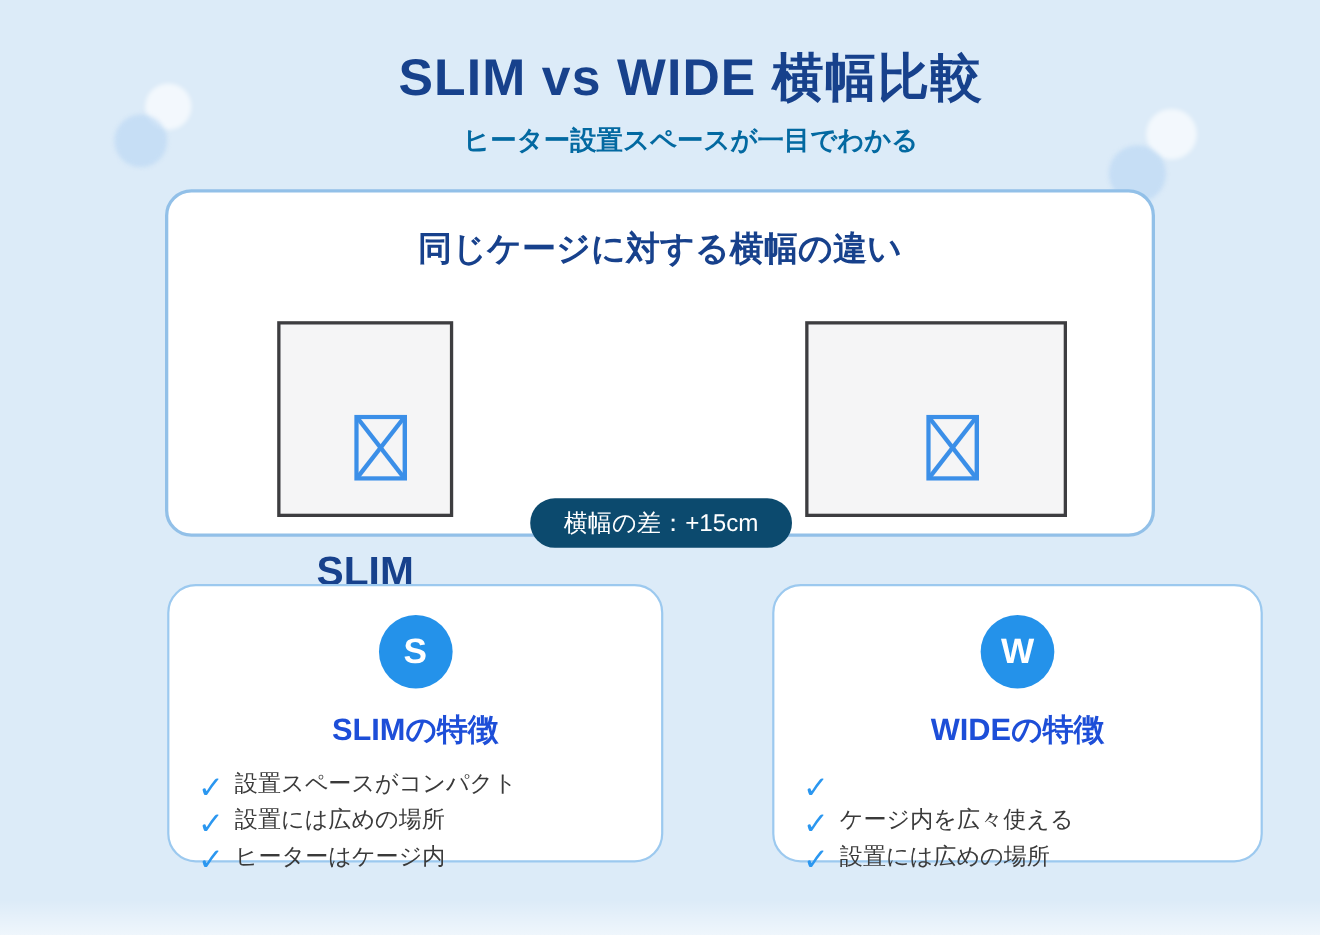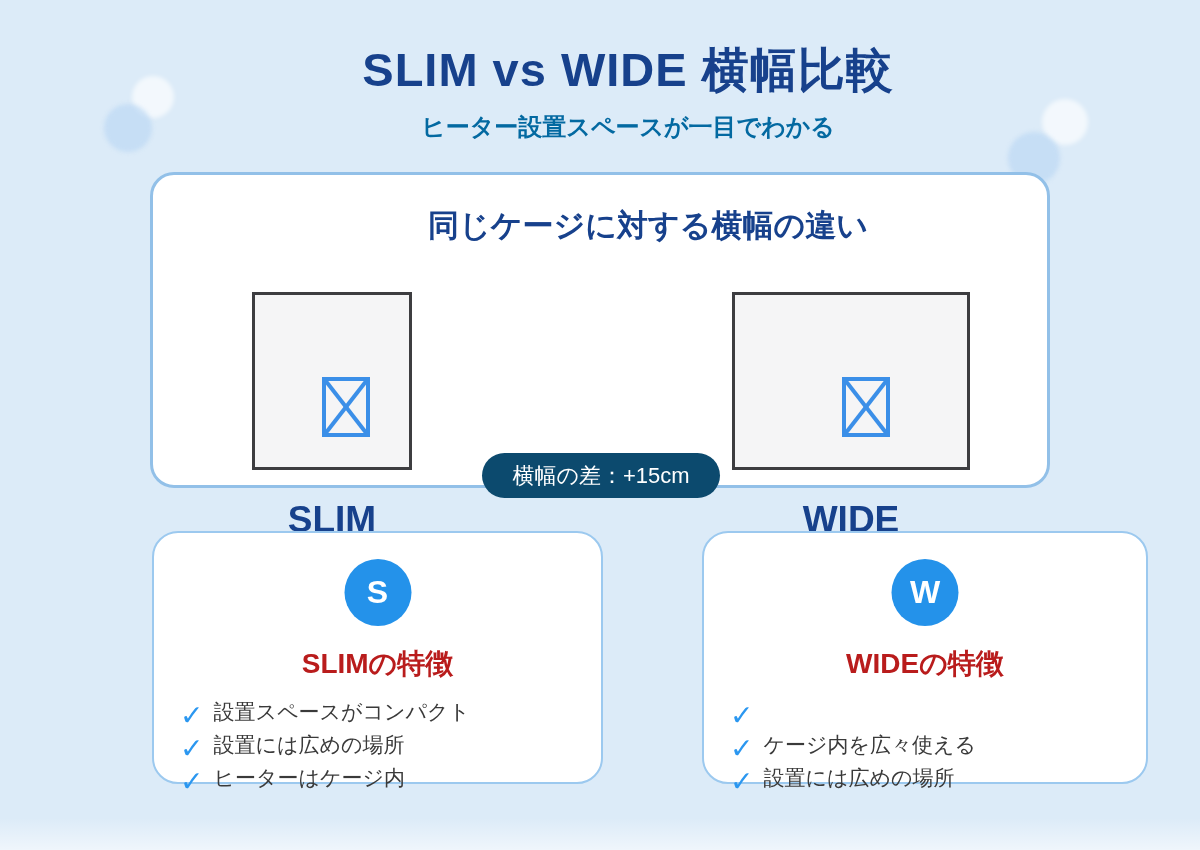--- a/index.html
+++ b/index.html
@@ -19,21 +19,21 @@
 
   
   .header{position:absolute;top:44px;left:0;width:100%;text-align:center;padding-left:28px;}
   .title{margin:0;font-size:47px;font-weight:800;color:#17418c;letter-spacing:1px;line-height:1.1;}
   .subtitle{margin-top:15px;font-size:24px;font-weight:700;color:#0369a1;}
 
   
   .main-card{position:absolute;left:150px;top:172px;width:900px;height:316px;
     background:#ffffff;border:3px solid #92c0e8;border-radius:24px;box-sizing:border-box;}
   .comparison-heading{position:absolute;top:30px;left:0;width:100%;text-align:center;
-    margin:0;font-size:31px;font-weight:800;color:#17418c;padding-left:48px;}
+    margin:0;font-size:31px;font-weight:800;color:#17418c;}
   .cage{position:absolute;top:117px;height:178px;background:#f5f5f6;
     border:3px solid #3d3d40;box-sizing:border-box;}
   .cage-slim{left:99px;width:160px;}
   .cage-wide{left:579px;width:238px;}
   .img-ph{position:absolute;width:48px;height:60px;top:82px;}
   .cage-slim .img-ph{left:67px;}
   .cage-wide .img-ph{left:107px;}
 
   
   .diff-pill{position:absolute;left:482px;top:453px;width:238px;height:45px;z-index:5;
@@ -48,21 +48,21 @@
 
   
   .feature-card{position:absolute;top:531px;height:253px;background:#ffffff;
     border:2px solid #9cc9ef;border-radius:26px;box-sizing:border-box;overflow:visible;}
   .card-slim{left:152px;width:451px;}
   .card-wide{left:702px;width:446px;}
   .badge{position:absolute;top:26px;left:50%;transform:translateX(-50%);
     width:67px;height:67px;border-radius:50%;background:#2492ea;color:#ffffff;
     display:flex;align-items:center;justify-content:center;font-size:32px;font-weight:800;}
   .feature-heading{position:absolute;top:112px;left:0;width:100%;text-align:center;
-    margin:0;font-size:28px;font-weight:800;color:#b91c1c;}
+    margin:0;font-size:28px;font-weight:800;color:#1d4ed8;}
   .feature-list{position:absolute;top:162px;left:26px;right:10px;margin:0;padding:0;list-style:none;}
   .feature-list li{display:flex;align-items:center;height:33px;font-size:21px;color:#3a3a3a;}
   .check{color:#2b97f0;font-size:28px;font-weight:700;line-height:1;margin-right:10px;
     position:relative;top:4px;}
 </style>
 </head>
 <body>
 
 <div class="canvas">
 
@@ -95,21 +95,20 @@
         <line x1="45" y1="3" x2="3" y2="57" stroke="#3b8fe8" stroke-width="4"></line>
       </svg>
     </div>
   </section>
 
   <div class="diff-pill">
     <span>横幅の差：+15cm</span>
   </div>
 
   <div class="cage-label label-slim">SLIM</div>
-  <div class="cage-label label-wide">WIDE</div>
 
   <section class="feature-card card-slim">
     <div class="badge">
       <span>S</span>
     </div>
     <h3 class="feature-heading">SLIMの特徴</h3>
     <ul class="feature-list">
       <li>
         <span class="check">✓</span>
         <span>設置スペースがコンパクト</span>

